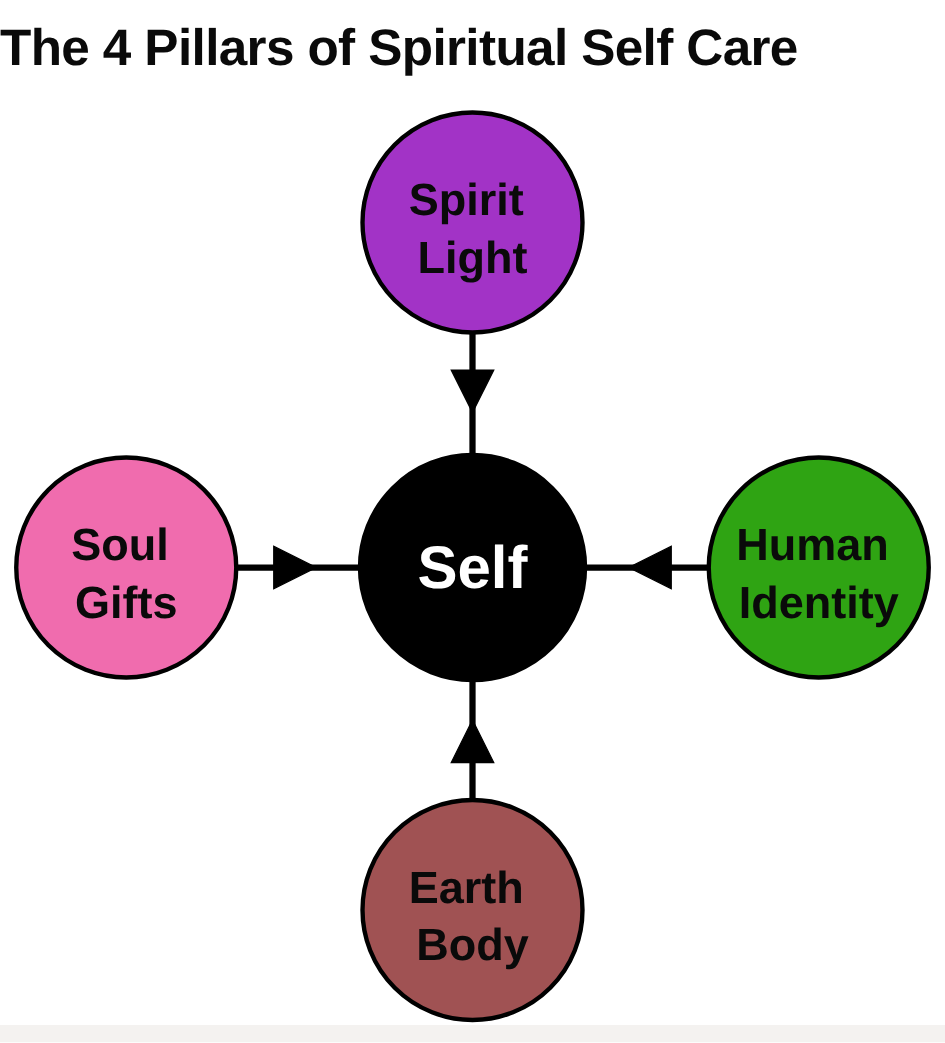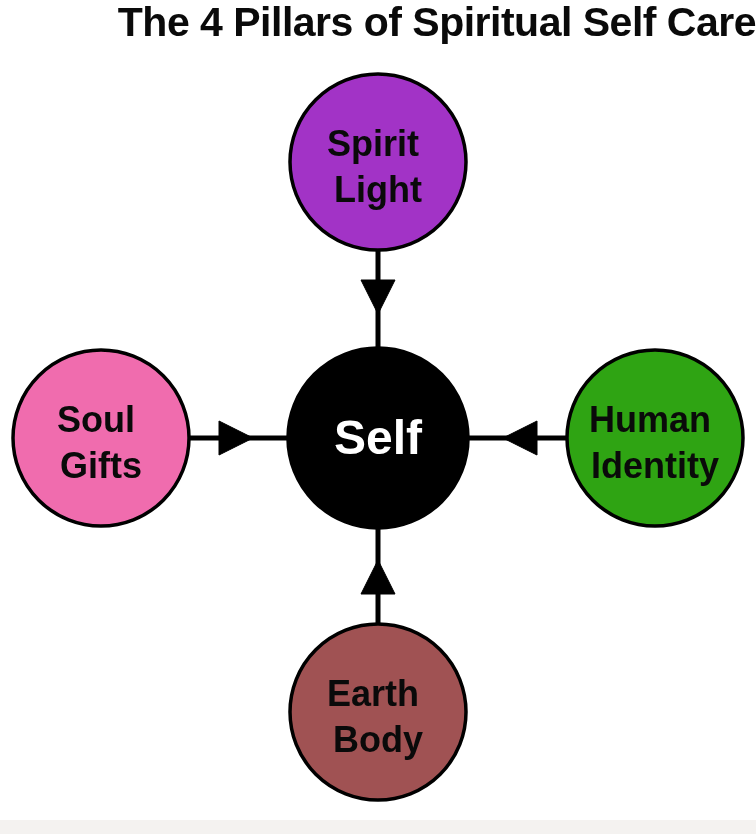--- a/index.html
+++ b/index.html
@@ -9,23 +9,23 @@
   }
   body {
     width: 756px;
     height: 834px;
     font-family: "Liberation Sans", sans-serif;
     position: relative;
     overflow: hidden;
   }
   .page-title {
     margin: 0;
-    padding-top: 0;
+    padding-top: 16px;
     height: 56px;
-    text-align: right;
+    text-align: left;
     font-size: 41px;
     line-height: 1.1;
     font-weight: 700;
     color: #0a0a0a;
     letter-spacing: -0.5px;
   }
   svg.diagram {
     display: block;
     width: 756px;
     height: 762px;

